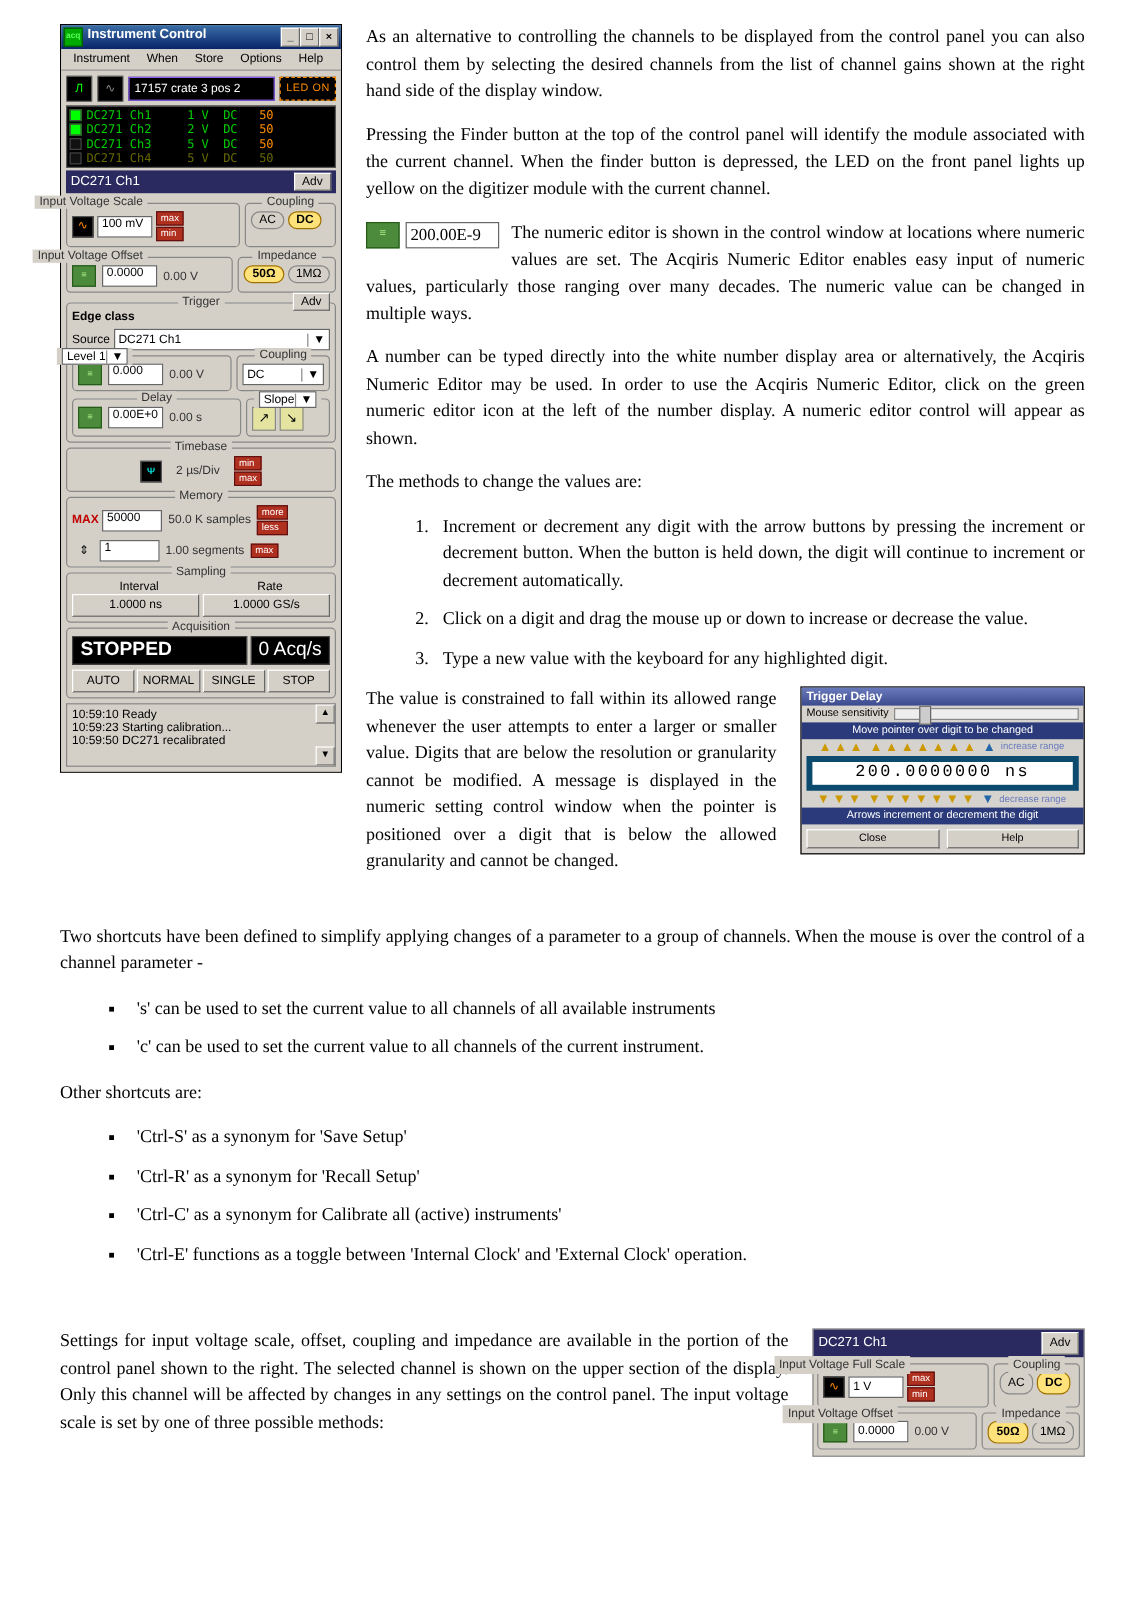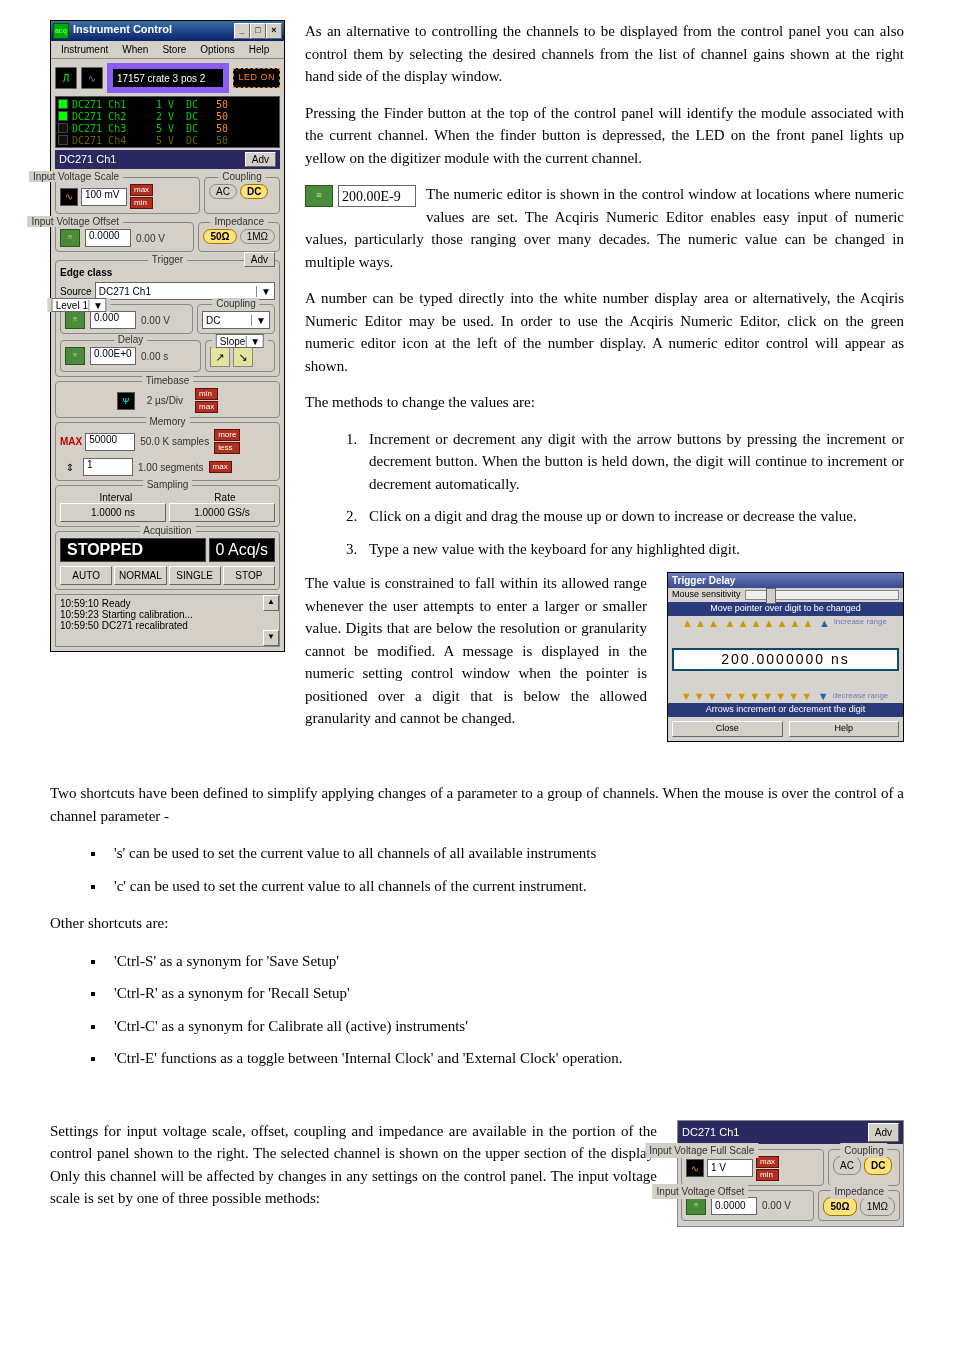--- a/index.html
+++ b/index.html
@@ -88,21 +88,21 @@
   
   .toprow {
     display:flex;align-items:center;gap:4px;margin-bottom:3px;
   }
   .sqbtn {
     width:20px;height:20px;border:1px solid #666;
     background:#000;color:#0f0;display:flex;align-items:center;justify-content:center;
     font-size:10px;border-radius:1px;
   }
   .cratebox{
-    flex:1;height:18px;border:6px solid #8b5cf6;background:#000;color:#fff;
+    flex:1;height:18px;border:1px solid #8b5cf6;background:#000;color:#fff;
     display:flex;align-items:center;padding:0 4px;font-size:10px;
   }
   .led-on{
     height:18px;padding:0 4px;border:1px dashed #ff8c00;background:#000;
     color:#ff8c00;font-size:9px;display:flex;align-items:center;
     letter-spacing:0.5px;
   }
 
   
   .chlist {
@@ -224,21 +224,21 @@
   .td-pop .bluebar{
     background:linear-gradient(#6a7bbd,#3b4a8c);color:#fff;padding:2px 4px;
     font-size:10px;font-weight:bold;
   }
   .td-pop .mrow{display:flex;align-items:center;gap:4px;padding:2px 4px;}
   .td-pop .sliderbar {flex:1;height:8px;background:#eee;border:1px solid #888;position:relative;}
   .td-pop .sliderthumb{position:absolute;left:20px;top:-3px;width:8px;height:14px;background:#ccc;border:1px solid #666;}
   .td-pop .bluebar2{background:#2a3a7a;color:#fff;text-align:center;padding:2px;}
   .td-pop .arrowrow{display:flex;justify-content:center;gap:1px;padding:2px 4px;align-items:center;}
   .td-pop .ar{width:12px;height:10px;color:#c90;font-size:11px;line-height:10px;}
-  .td-pop .valdisp{background:#fff;border:2px solid #0c4a6e;margin:18px 4px;padding:2px;text-align:center;font-size:14px;font-family:Liberation Sans, sans-serif;letter-spacing:2px;}
+  .td-pop .valdisp{background:#fff;border:5px solid #0c4a6e;margin:0 4px;padding:2px;text-align:center;font-size:14px;font-family:Liberation Mono, monospace;letter-spacing:2px;}
   .td-pop .tinylabel{font-size:8px;color:#6a7bbd;padding:0 2px;}
   .td-pop .btns{display:flex;gap:6px;padding:4px;}
   .td-pop .btns .b{flex:1;padding:2px;background:#d4d0c8;border:1px solid #fff;border-right-color:#666;border-bottom-color:#666;text-align:center;}
 
   
   .mini-panel{
     width:225px;flex-shrink:0;border:1px solid #888;background:#d4d0c8;
     font-family:"Tahoma",sans-serif;font-size:10px;
   }
 

